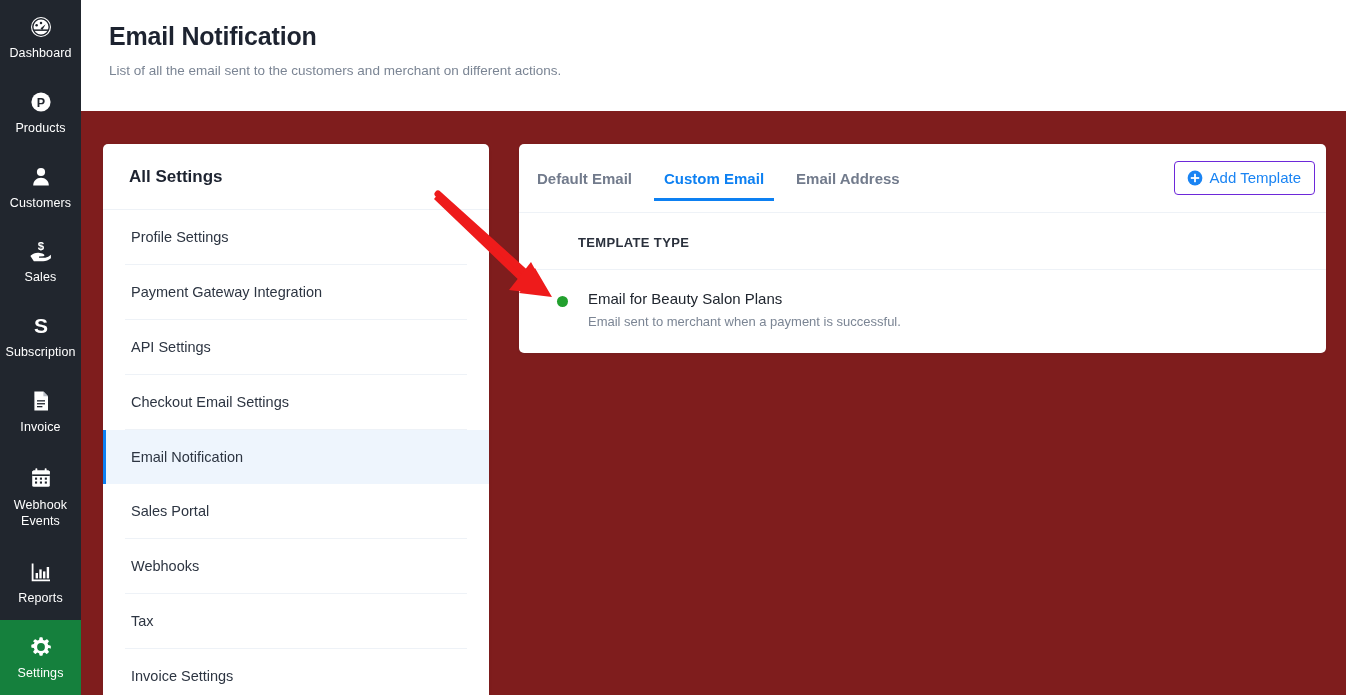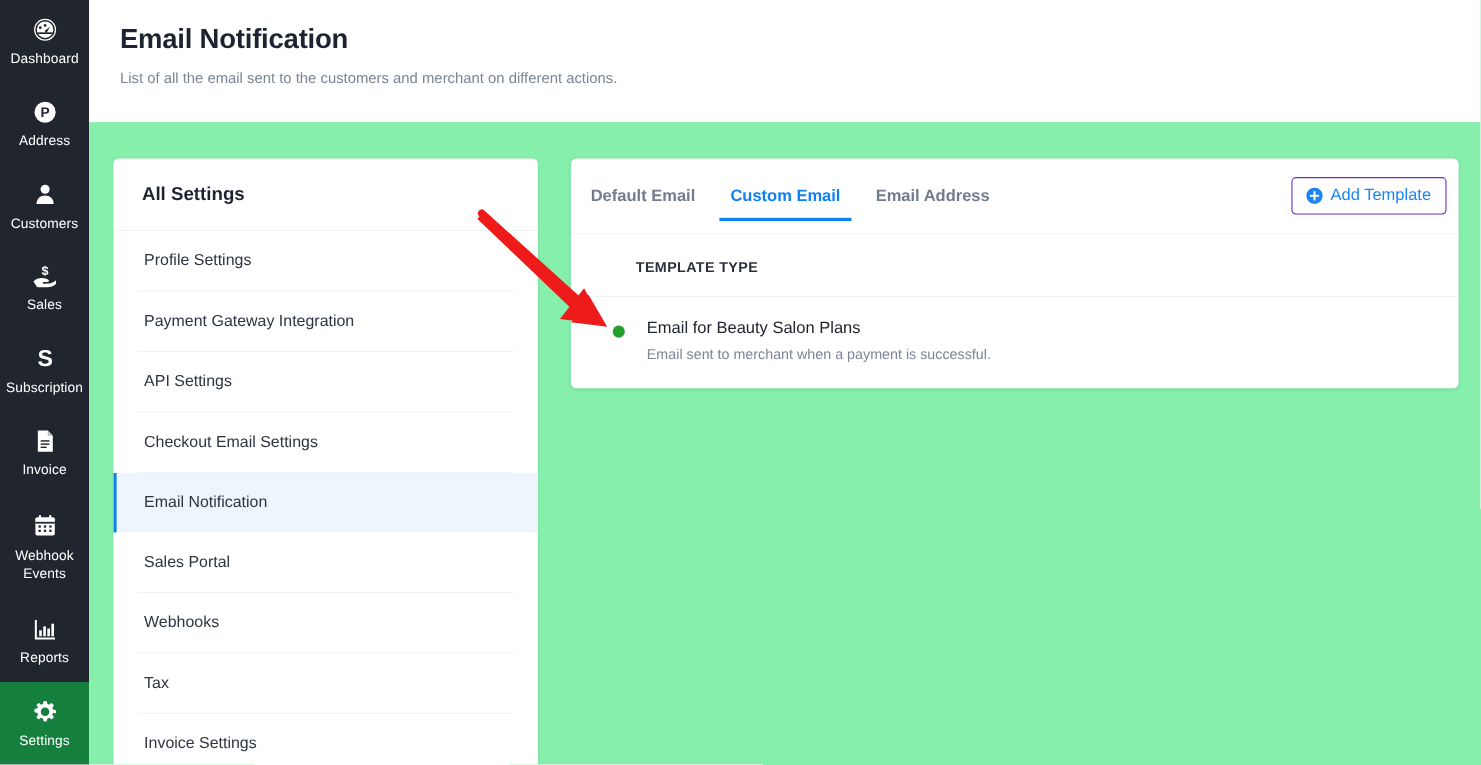--- a/index.html
+++ b/index.html
@@ -45,21 +45,21 @@
     letter-spacing: .1px;
     font-weight: 400;
   }
   .nav-label.two-line { line-height: 16px; }
 
   
   #content {
     flex: 1 1 auto;
     height: 695px;
     position: relative;
-    background: #86efac;
+    background: #7f1d1d;
     display: flex; flex-direction: column;
     overflow: hidden;
   }
 
   
   #page-header {
     background: #ffffff;
     height: 111px;
     padding: 22px 0 0 28px;
     flex: 0 0 111px;
@@ -252,21 +252,21 @@
       <span class="nav-label">Dashboard</span>
     </div>
 
     <div class="nav-item h76">
       <span class="nav-icon">
         <svg width="24" height="24" viewBox="0 0 24 24">
           <circle cx="12" cy="12" r="9.6" fill="#ffffff"></circle>
           <text x="12" y="16.6" text-anchor="middle" font-family="Liberation Sans, sans-serif" font-size="12.5" font-weight="700" fill="#21262e">P</text>
         </svg>
       </span>
-      <span class="nav-label">Address</span>
+      <span class="nav-label">Products</span>
     </div>
 
     <div class="nav-item h76">
       <span class="nav-icon">
         <svg width="24" height="24" viewBox="0 0 24 24">
           <circle cx="12" cy="7" r="4.1" fill="#ffffff"></circle>
           <path d="M4.2 20.5 C4.2 15.9 7.6 12.8 12 12.8 C16.4 12.8 19.8 15.9 19.8 20.5 Z" fill="#ffffff"></path>
         </svg>
       </span>
       <span class="nav-label">Customers</span>

